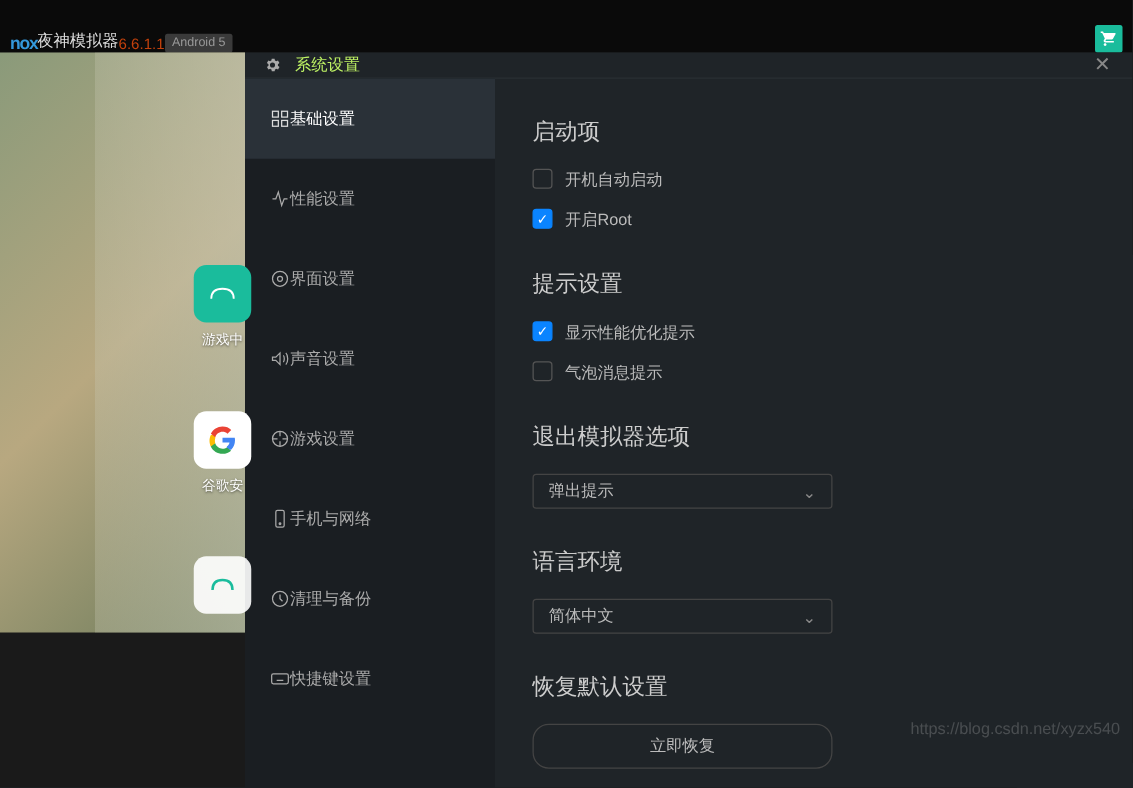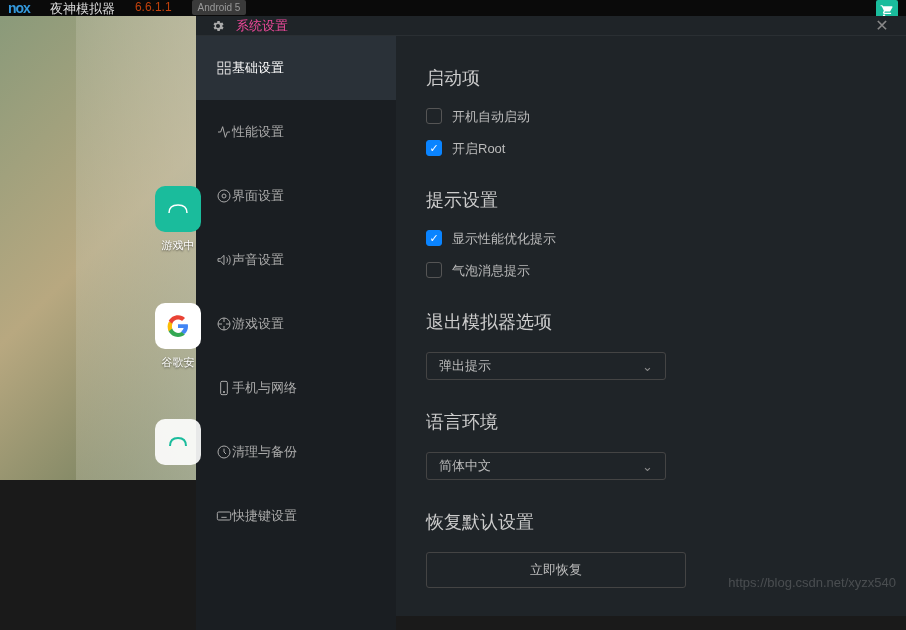--- a/index.html
+++ b/index.html
@@ -1,18 +1,18 @@
 <!DOCTYPE html>
 <html><head>
   <meta charset="utf-8">
   <style>
     * { margin: 0; padding: 0; box-sizing: border-box; font-family: "Microsoft YaHei", Arial, sans-serif; }
     body { width: 906px; height: 630px; background: #1a1a1a; overflow: hidden; position: relative; }
     
-    .titlebar { height: 16px; background: #0a0a0a; display: flex; align-items: flex-start; padding: 0 8px; gap: 20px; }
+    .titlebar { height: 42px; background: #0a0a0a; display: flex; align-items: flex-end; padding: 0 8px; gap: 0; }
     .logo { color: #3498db; font-size: 14px; font-weight: bold; letter-spacing: -1px; }
     .title { color: #ddd; font-size: 13px; }
     .version { color: #c2410c; font-size: 12px; }
     .android-badge { background: #3a3a3a; color: #999; font-size: 10px; padding: 2px 6px; border-radius: 2px; }
     .titlebar-spacer { flex: 1; }
     .cart-icon { width: 22px; height: 22px; background: #1abc9c; display: flex; align-items: center; justify-content: center; border-radius: 2px; }
     
     .main-area { display: flex; height: 600px; }
     
     .desktop { width: 196px; height: 464px; background: linear-gradient(135deg, #8a9a7a 0%, #b8a880 50%, #6a7a5a 100%); position: relative; }
@@ -22,21 +22,21 @@
     .app-icon { width: 46px; height: 46px; border-radius: 10px; display: flex; align-items: center; justify-content: center; }
     .app-icon.teal { background: #1abc9c; }
     .app-icon.white { background: #fff; }
     .app-label { color: #fff; font-size: 11px; text-shadow: 0 1px 2px rgba(0,0,0,0.6); white-space: nowrap; }
     .google-g { width: 24px; height: 24px; position: relative; }
     .bottom-app { position: absolute; left: 155px; bottom: 15px; }
     .bottom-app .app-icon { width: 46px; height: 46px; background: rgba(255,255,255,0.9); border-radius: 10px; }
     
     .settings-panel { flex: 1; background: #1f2428; display: flex; flex-direction: column; }
     .panel-header { height: 36px; display: flex; align-items: center; padding: 0 14px; gap: 10px; border-bottom: 1px solid #2a2f33; }
-    .panel-header-title { color: #ec4899; font-size: 13px; }
+    .panel-header-title { color: #bef264; font-size: 13px; }
     .panel-header-spacer { flex: 1; }
     .close-btn { color: #888; font-size: 16px; cursor: pointer; width: 20px; text-align: center; }
     
     .panel-body { flex: 1; display: flex; }
     .sidebar { width: 200px; background: #1a1e22; }
     .sidebar-item { height: 64px; display: flex; align-items: center; padding: 0 20px; color: #aaa; font-size: 13px; cursor: pointer; }
     .sidebar-item.active { background: #2a3138; color: #fff; }
     .sidebar-icon { width: 16px; height: 16px; display: flex; align-items: center; justify-content: center; }
     
     .content { flex: 1; padding: 30px 30px 20px 30px; color: #ddd; overflow-y: auto; }
@@ -44,21 +44,21 @@
     .section-title { color: #ccc; font-size: 18px; margin-bottom: 18px; }
     .checkbox-row { display: flex; gap: 10px; margin-bottom: 14px; }
     .checkbox { width: 16px; height: 16px; border: 1px solid #555; border-radius: 3px; display: flex; align-items: center; justify-content: center; cursor: pointer; }
     .checkbox.checked { background: #0a84ff; border-color: #0a84ff; }
     .checkbox.checked::after { content: "✓"; color: #fff; font-size: 11px; }
     .checkbox-label { color: #bbb; font-size: 13px; }
     
     .select { width: 240px; height: 28px; border: 1px solid #444; border-radius: 3px; display: flex; align-items: center; padding: 0 12px; color: #bbb; font-size: 13px; cursor: pointer; position: relative; }
     .select-chevron { position: absolute; right: 12px; color: #888; }
     
-    .restore-btn { width: 260px; height: 36px; border: 1px solid #444; border-radius: 3px; display: flex; align-items: center; justify-content: center; color: #bbb; font-size: 13px; cursor: pointer; }
+    .restore-btn { width: 240px; height: 36px; border: 1px solid #444; border-radius: 13px; display: flex; align-items: center; justify-content: center; color: #bbb; font-size: 13px; cursor: pointer; }
     
     .watermark { position: absolute; right: 10px; bottom: 40px; color: rgba(200,200,200,0.25); font-size: 13px; pointer-events: none; }
   </style>
 </head>
 <body>
 
 <div class="titlebar">
   <span class="logo">nox</span>
   <span class="title">夜神模拟器</span>
   <span class="version">6.6.1.1</span>

